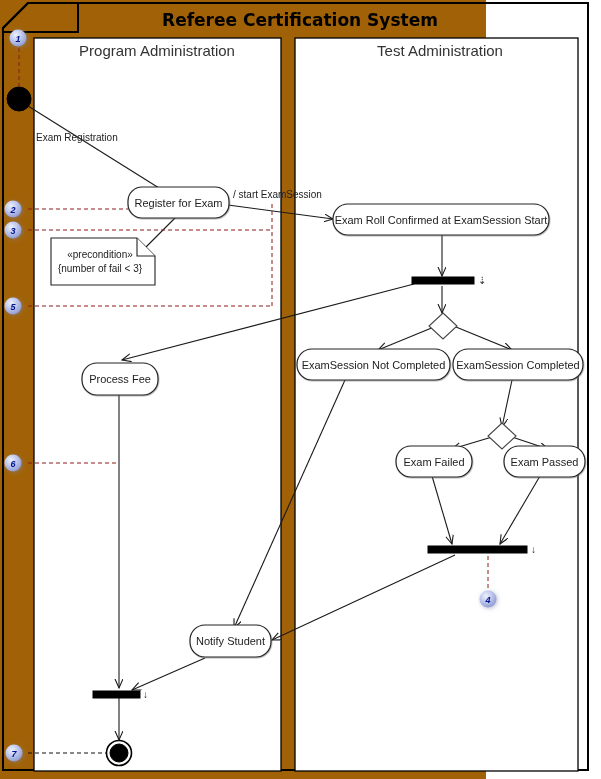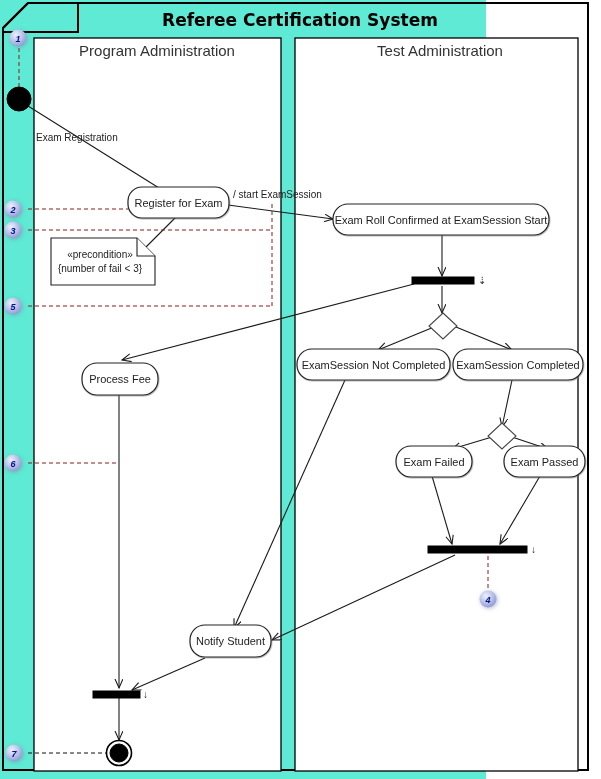--- a/index.html
+++ b/index.html
@@ -1,19 +1,19 @@
 <!DOCTYPE html>
 <html><head>
 <meta charset="utf-8">
 <title>Referee Certification System</title>
 <style>
   html,body{margin:0;padding:0;background:#ffffff;}
   body{width:601px;height:779px;overflow:hidden;
        font-family:"Liberation Sans","DejaVu Sans",sans-serif;}
-  #canvas{position:relative;width:486px;height:779px;background:#5eead4;}
+  #canvas{position:relative;width:486px;height:779px;background:#a16207;}
   svg#diagram{position:absolute;left:0;top:0;width:601px;height:779px;}
   .ttl{font-family:"DejaVu Sans","Liberation Sans",sans-serif;font-weight:bold;
        font-size:17px;fill:#000;}
   .lane-title{font-size:15px;fill:#333;font-family:"Liberation Sans",sans-serif;}
   .node-label{font-size:11px;fill:#222;font-family:"Liberation Sans",sans-serif;}
   .edge-label{font-size:10px;fill:#222;font-family:"Liberation Sans",sans-serif;}
   .note-label{font-size:10px;fill:#222;font-family:"Liberation Sans",sans-serif;}
   .marker-num{font-size:9px;font-weight:bold;fill:#00128c;
        font-family:"Liberation Sans",sans-serif;font-style:italic;}
   .frame{fill:none;stroke:#000;stroke-width:2;}

